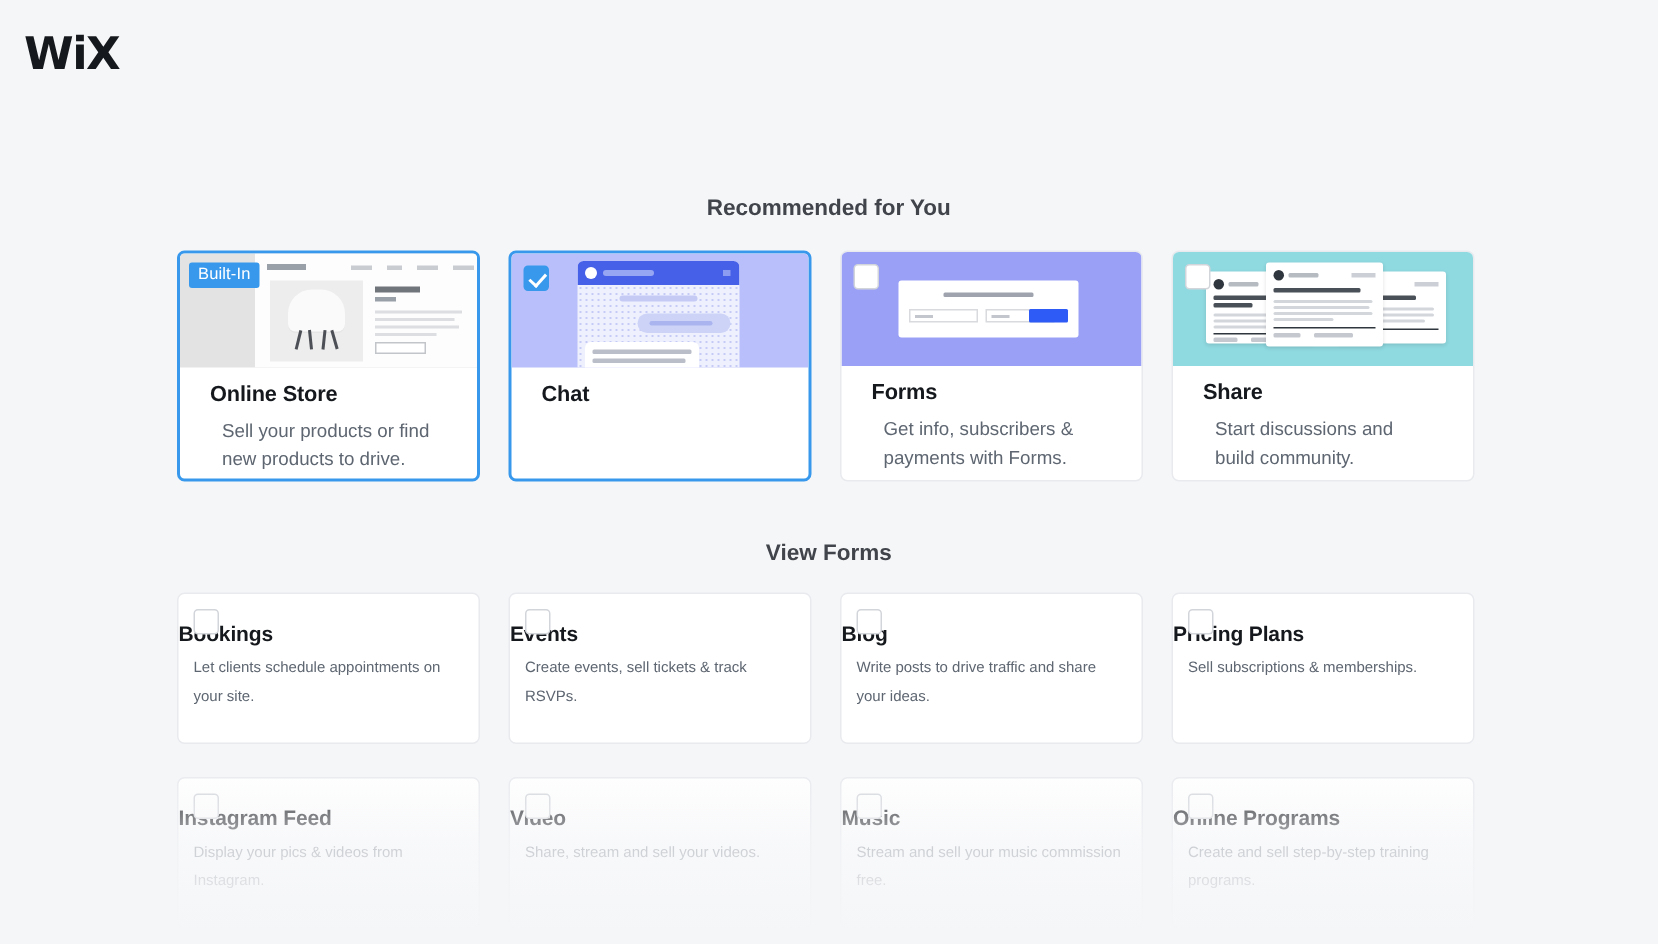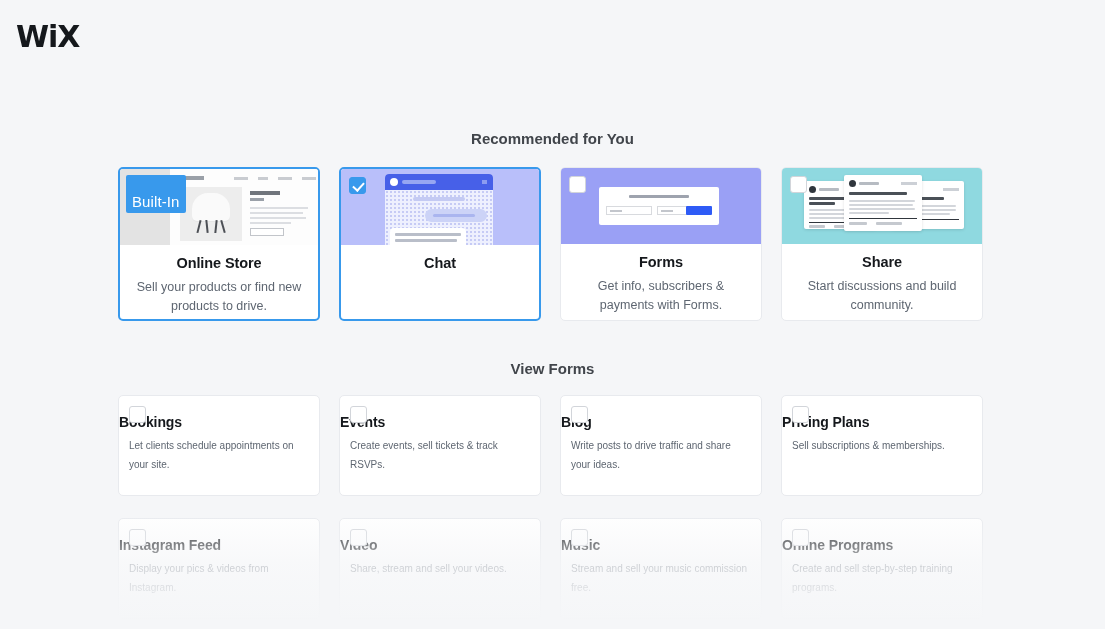--- a/index.html
+++ b/index.html
@@ -79,22 +79,22 @@
 
   
   .card-big { height: 154px; }
   .thumb {
     position: relative;
     height: 76px;
     width: 100%;
     overflow: hidden;
   }
   .card-body {
-    padding: 10px 4px 0;
-    text-align: center;
+    padding: 10px 20px 0;
+    text-align: left;
   }
   .card-title {
     font-size: 14.5px;
     font-weight: 700;
     color: #15181c;
     margin-bottom: 7px;
     letter-spacing: -0.1px;
   }
   .card-desc {
     font-size: 12.5px;
@@ -140,23 +140,23 @@
   }
   .card-sm .cb { left: 10px; top: 10px; }
 
   
   .badge {
     position: absolute;
     left: 6px;
     top: 6px;
     background: #3899ec;
     color: #fff;
-    font-size: 15px;
+    font-size: 11px;
     font-weight: 500;
-    padding: 18px 6px 3px;
+    padding: 2px 6px 3px;
     border-radius: 2px;
     z-index: 5;
     letter-spacing: 0.1px;
   }
 
   
   
   .th-store { background: #e3e3e3; }
   .th-store .browser {
     position: absolute; left: 50px; top: 0; right: 0; bottom: 0;

